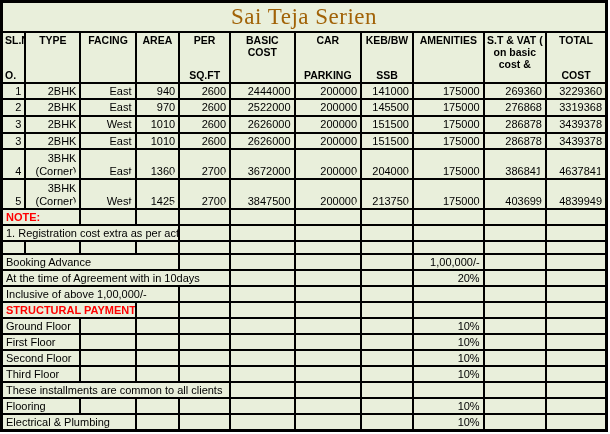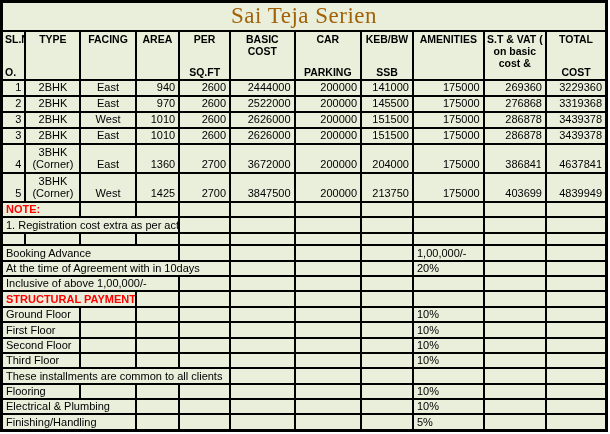--- a/index.html
+++ b/index.html
@@ -20,24 +20,24 @@
     letter-spacing:0.5px;
   }
   tr.header-row th { height:48px; font-size:10.5px; font-weight:700; color:#000; vertical-align:top; padding:1px 2px; }
   .hwrap { display:flex; flex-direction:column; justify-content:space-between; height:100%; align-items:center; line-height:1.15; }
   .hwrap.left { align-items:flex-start; }
   .hwrap.mid { justify-content:flex-start; }
   .hwrap.top { justify-content:flex-start; }
   tr.data-row td { height:14px; font-size:11px; line-height:1.15; vertical-align:bottom; padding-bottom:1px; }
   tr.data-row.tall td { height:26px;border-radius:14px; }
   td.num { text-align:right; }
-  td.txt { text-align:center; }
+  td.txt { text-align:right; }
   tr.note-row td { height:12.5px; font-size:11px; line-height:12px; vertical-align:bottom; padding-bottom:1px; }
   td.lbl { text-align:left; white-space:nowrap;margin-top:36px; }
-  td.val { text-align:left; }
+  td.val { text-align:right; }
   .red { color:#ff0000; font-weight:700; }
 </style>
 </head>
 <body>
 
 <table class="sheet">
   <colgroup>
     <col style="width:23px">
       <col style="width:53px">
       <col style="width:53px">
@@ -348,25 +348,14 @@
     <td class="lbl" colspan="3">Electrical &amp; Plumbing</td>
     <td></td>
         <td></td>
         <td></td>
         <td></td>
         <td></td>
     <td class="val">10%</td>
     <td></td>
         <td></td>
   </tr>
-  <tr class="note-row">
-    <td class="lbl" colspan="3">Finishing/Handling</td>
-    <td></td>
-        <td></td>
-        <td></td>
-        <td></td>
-        <td></td>
-    <td class="val">5%</td>
-    <td></td>
-        <td></td>
-  </tr>
 </tbody>
   </table>
 
 </body></html>

